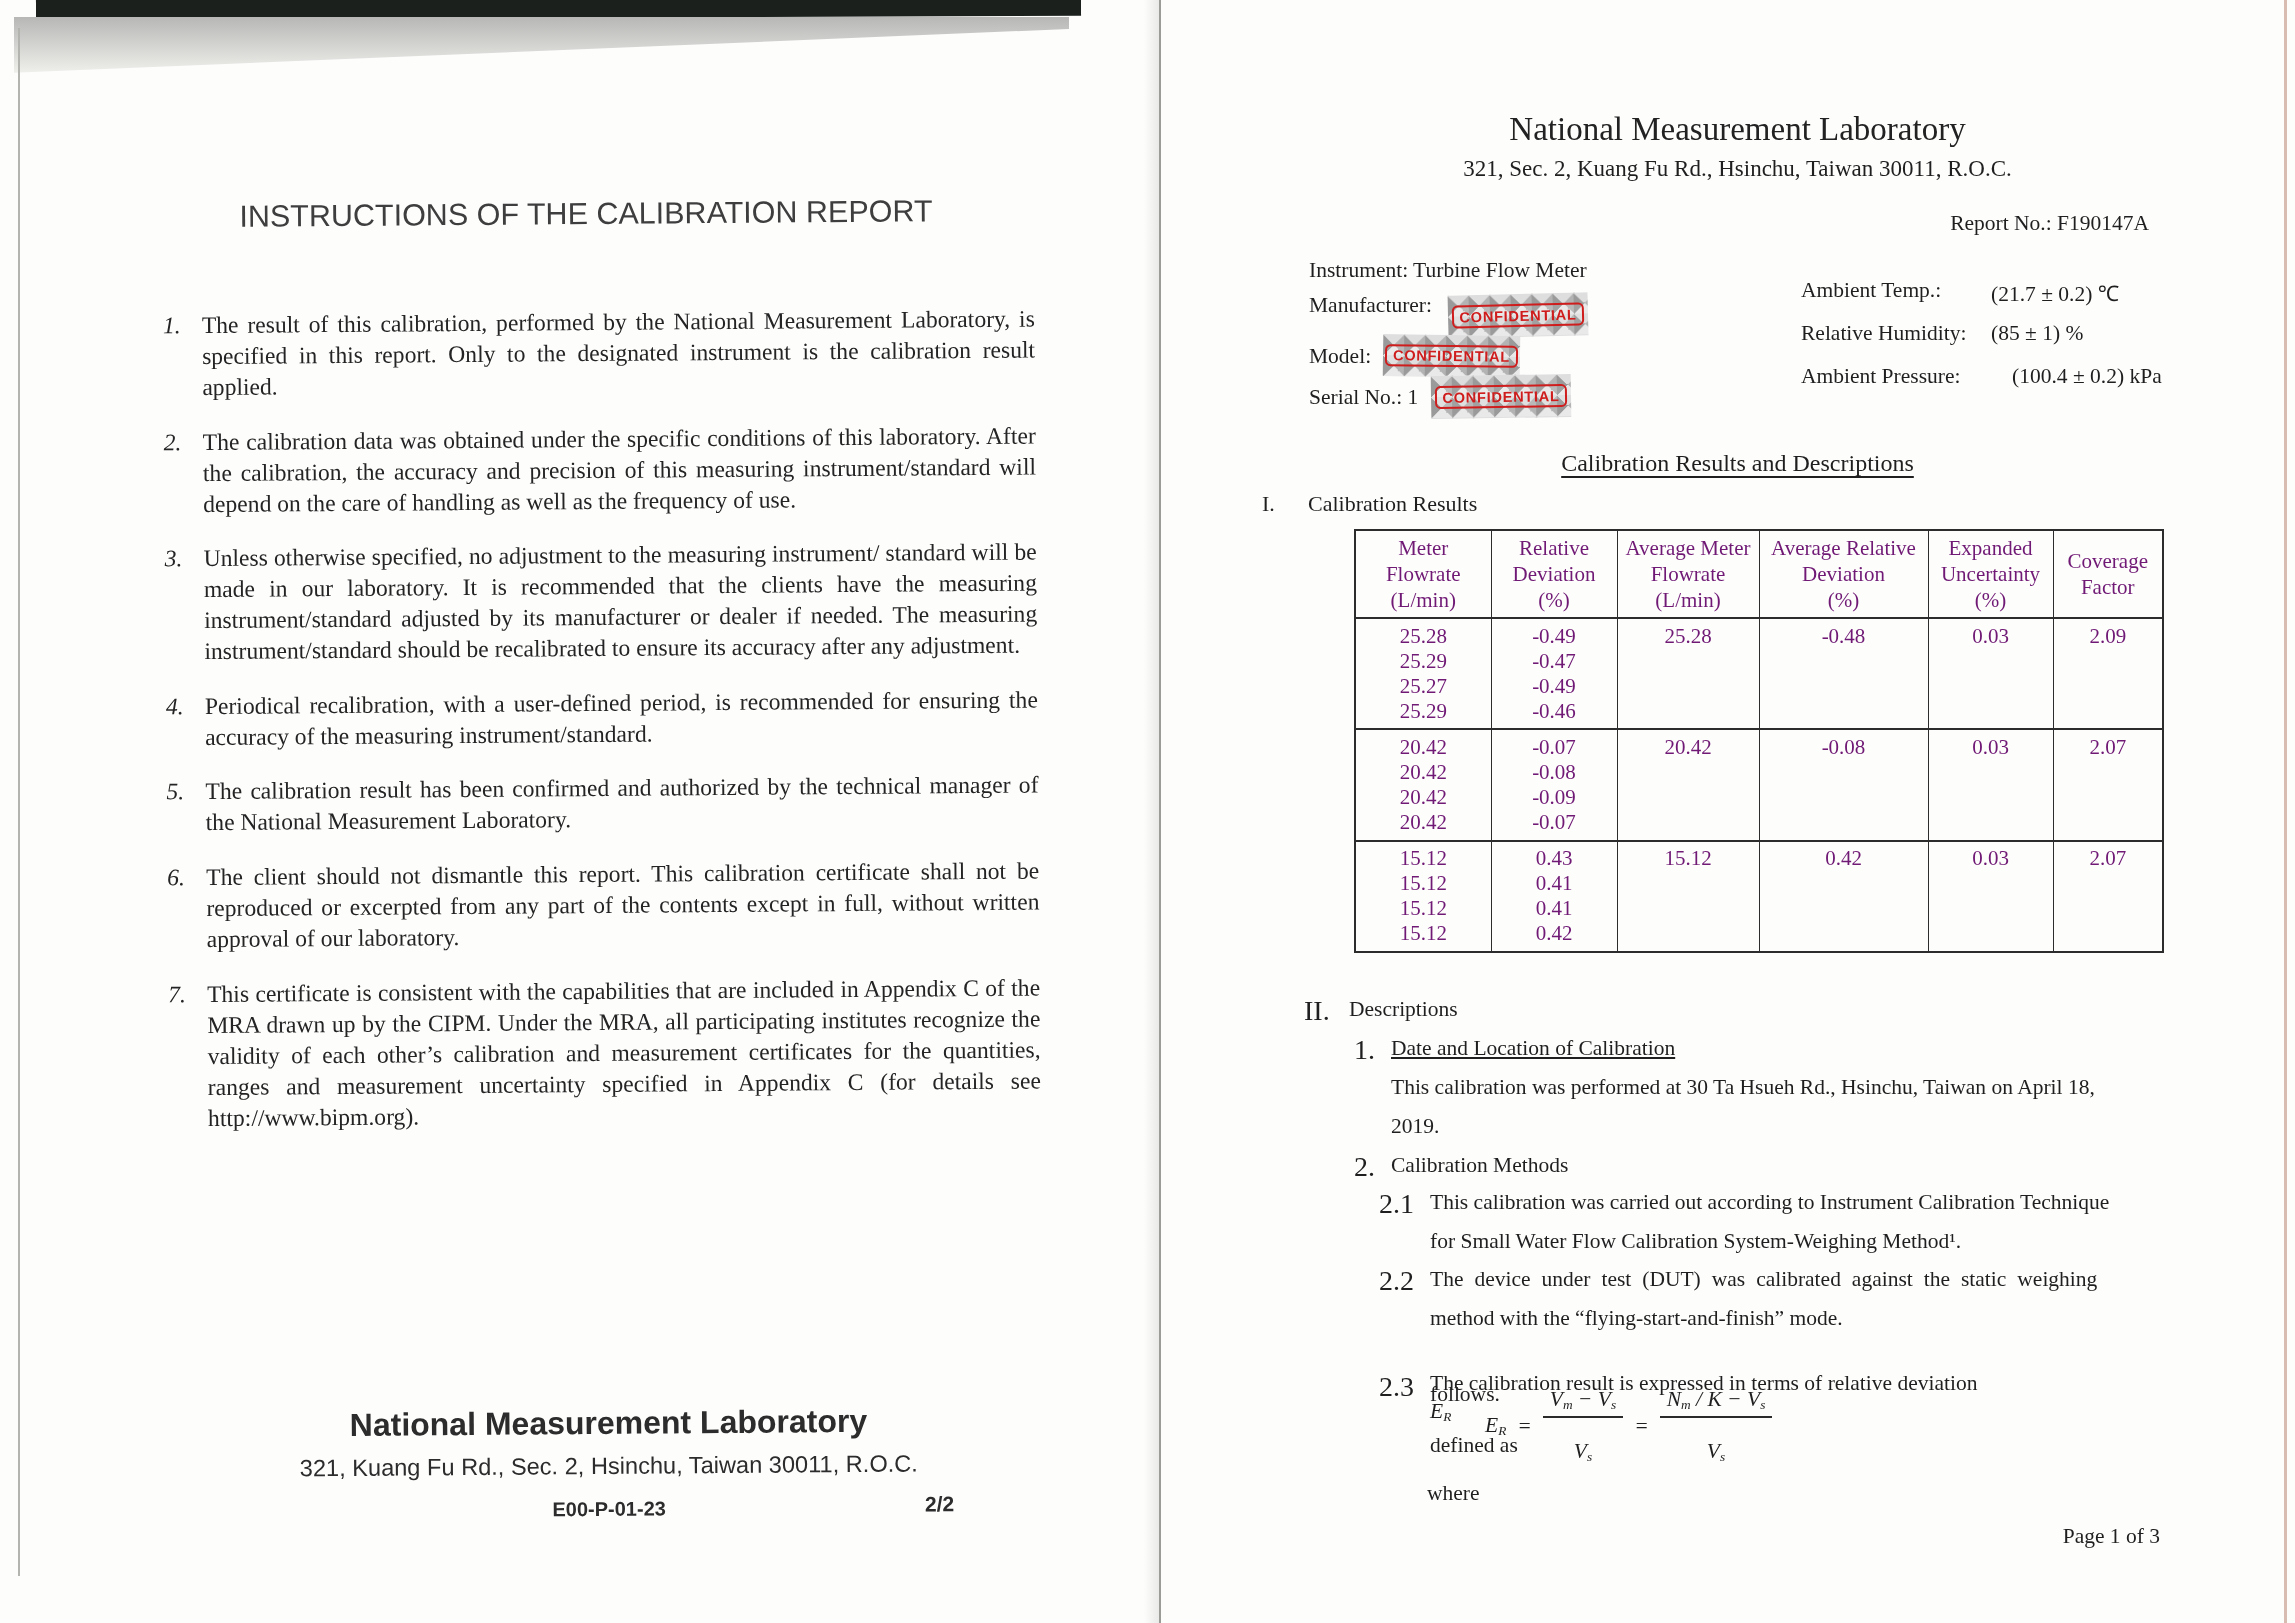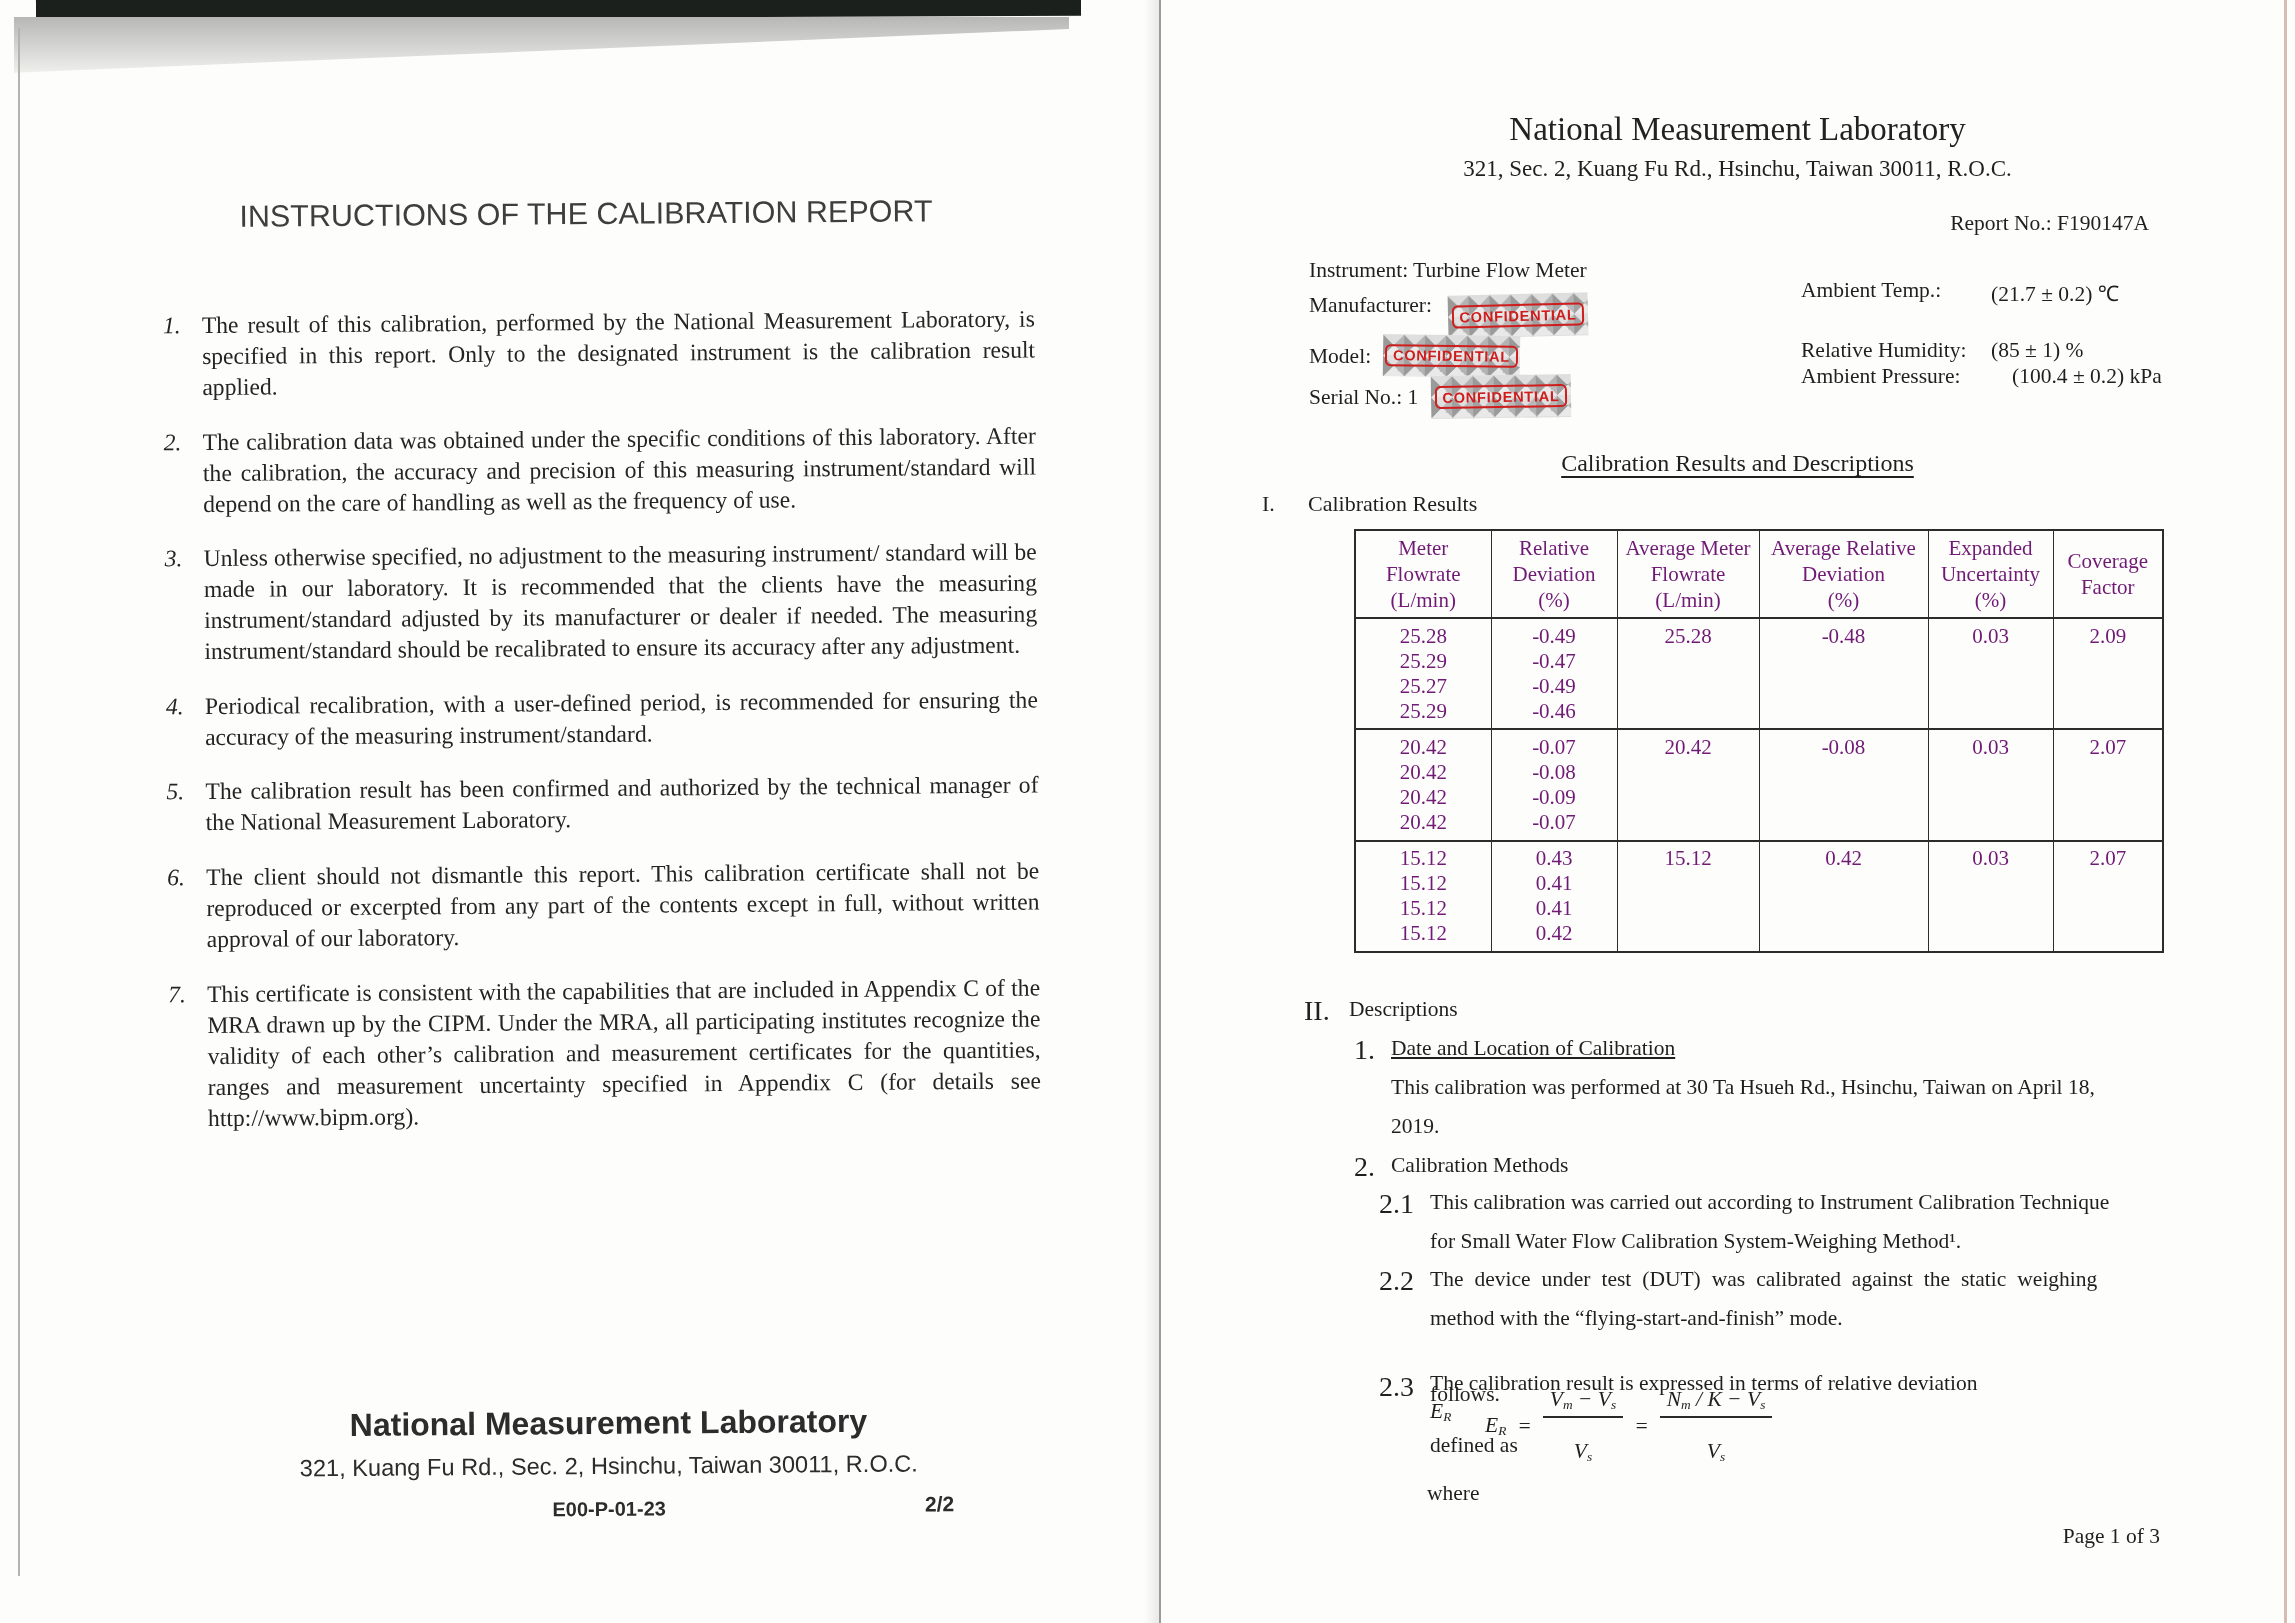--- a/index.html
+++ b/index.html
@@ -155,21 +155,21 @@
       <span class="stamp-inner">CONFIDENTIAL</span>
     </div>
     <div class="stamp" style="left:269px; top:375px; width:140px; height:43px; transform:rotate(-0.9deg);">
       <span class="stamp-inner">CONFIDENTIAL</span>
     </div>
 
     <div class="env-row" style="left:639px; top:254px;">
       <span class="lbl">Ambient Temp.:</span>
       <span class="val">(21.7 ± 0.2) ℃</span>
     </div>
-    <div class="env-row" style="left:639px; top:314px;align-items:center;">
+    <div class="env-row" style="left:639px; top:297px;align-items:center;">
       <span class="lbl">Relative Humidity:</span>
       <span class="val">(85 ± 1) %</span>
     </div>
     <div class="env-row" style="left:639px; top:340px;gap:21px;">
       <span class="lbl">Ambient Pressure:</span>
       <span class="val">(100.4 ± 0.2) kPa</span>
     </div>
 
     <div class="sec-title">Calibration Results and Descriptions</div>
 

